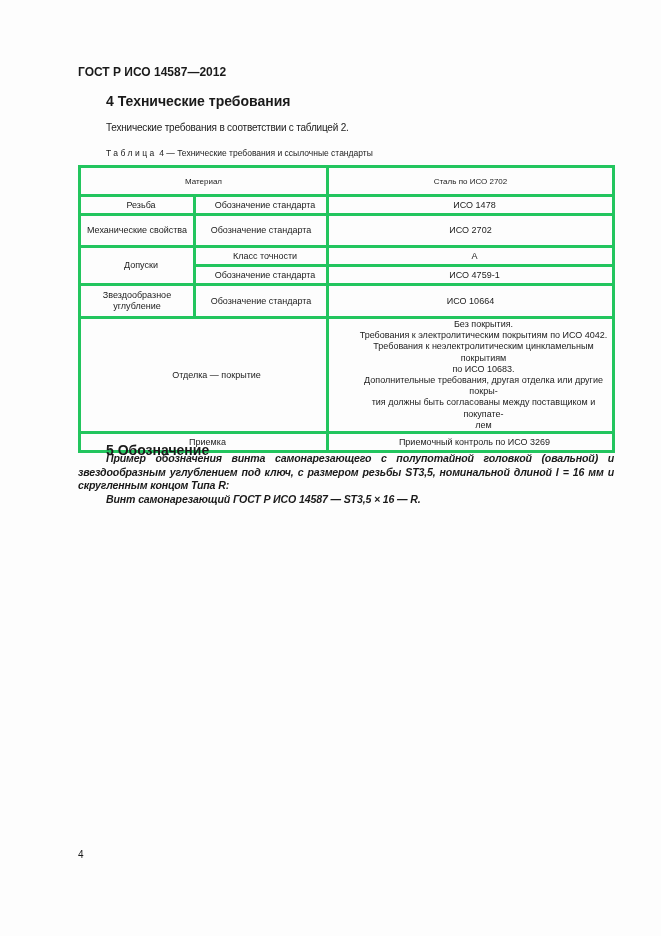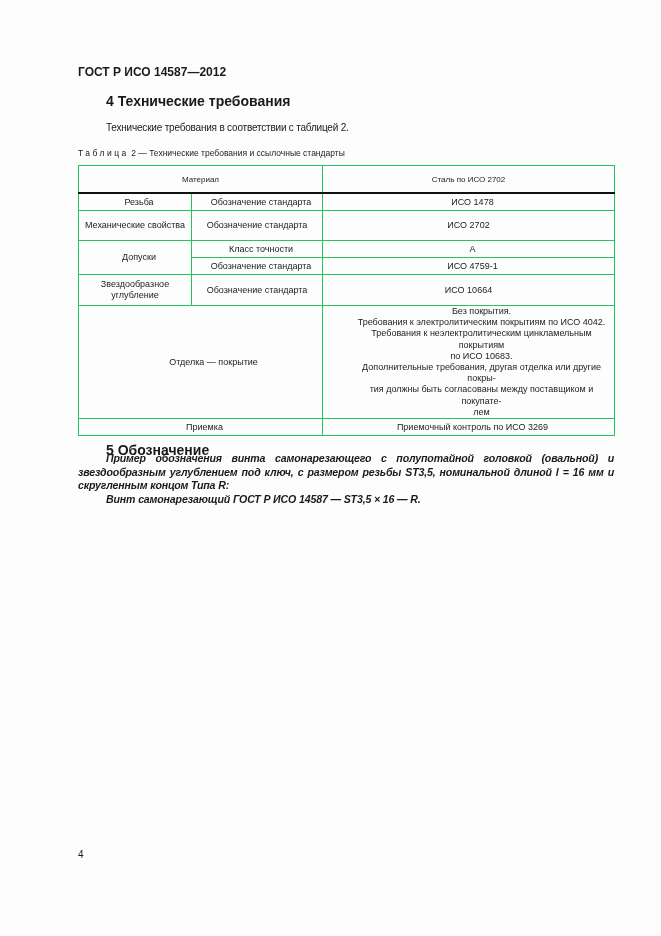--- a/index.html
+++ b/index.html
@@ -5,26 +5,26 @@
   html, body { margin:0; padding:0; }
   body {
     width:661px; height:936px; background:#fdfdfd; position:relative;
     font-family:"Liberation Sans", sans-serif; color:#1a1a1a; overflow:hidden;
   }
   .abs { position:absolute; }
   #doc-code { left:78px; top:65px; font-size:12px; font-weight:bold; }
   #sec4-title { left:106px; top:93px; font-size:14px; font-weight:bold; }
   #sec4-text { left:106px; top:122px; font-size:10px; letter-spacing:-0.2px; }
   #tbl-caption { left:78px; top:148px; font-size:8.5px; }
-  #tbl-caption .sp { letter-spacing:2.5px; }
+  #tbl-caption .sp { letter-spacing:2.5px;margin-left:28px; }
   table#t2 {
     position:absolute; left:78px; top:165px; width:537px;
     border-collapse:collapse; font-size:9px; color:#222;
   }
-  #t2 td { border:1px solid #22c55e; text-align:center; vertical-align:middle; padding:0 3px; line-height:11px; }
+  #t2 td { border:3px solid #22c55e; text-align:center; vertical-align:middle; padding:0 3px; line-height:11px; }
   #t2 tr.hdr td { height:26px; font-size:8px; border-bottom:2px solid #111; }
   #t2 .c1 { width:98px; }
   #t2 .c2 { width:116px; }
   #t2 tr.r17 td { height:16px;padding-left:11px; }
   #t2 tr.r29 td { height:29px; }
   #t2 tr.r30 td { height:30px; }
   #t2 tr.rbig td { height:84px;padding-left:29px; }
   #t2 .finish-lines div { line-height:11.2px; }
   #sec5-title { left:106px; top:426px; font-size:14px; font-weight:bold;margin-top:16px; }
   #sec5-body {
@@ -35,21 +35,21 @@
   #page-num { left:78px; top:849px; font-size:10px; }
 </style>
 </head>
 <body>
 
 <div id="doc-code" class="abs">ГОСТ Р ИСО 14587—2012</div>
 
 <div id="sec4-title" class="abs">4  Технические требования</div>
 <div id="sec4-text" class="abs">Технические требования в соответствии с таблицей 2.</div>
 
-<div id="tbl-caption" class="abs"><span class="sp">Таблица</span><span> 2 — Технические требования и ссылочные стандарты</span></div>
+<div id="tbl-caption" class="abs"><span class="sp">Таблица</span><span> 4 — Технические требования и ссылочные стандарты</span></div>
 
 <table id="t2">
   <tbody>
       <tr class="hdr">
     <td colspan="2">Материал</td>
     <td>Сталь по ИСО 2702</td>
   </tr>
   <tr class="r17">
     <td class="c1">Резьба</td>
     <td class="c2">Обозначение стандарта</td>

